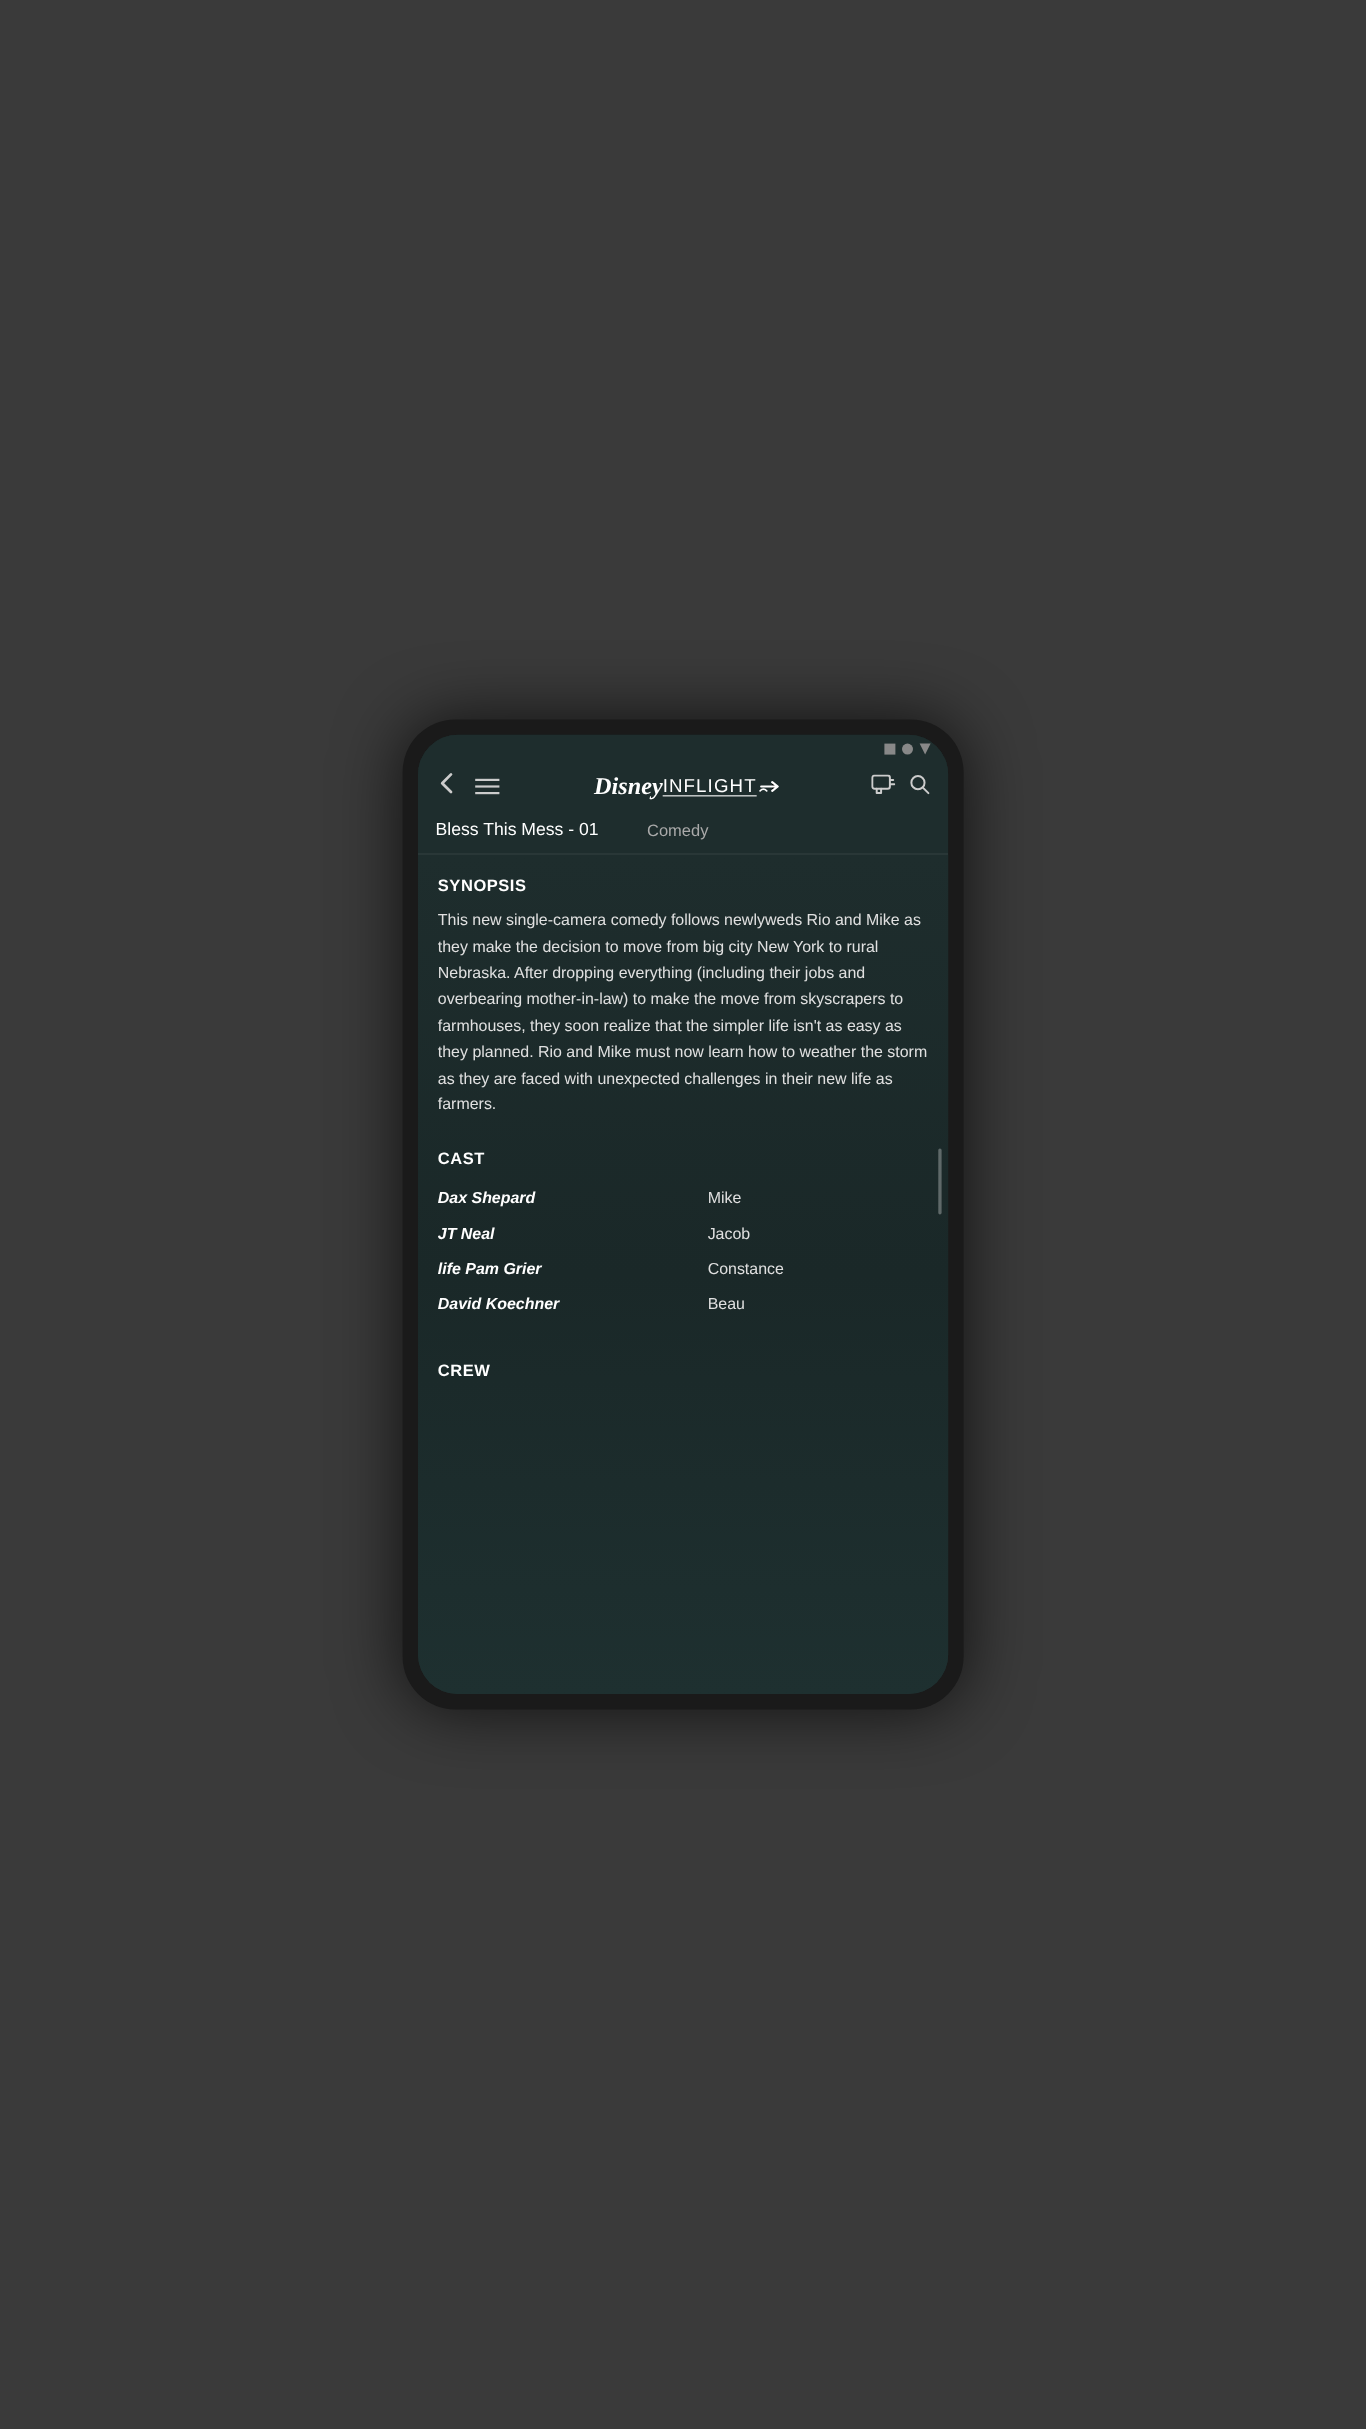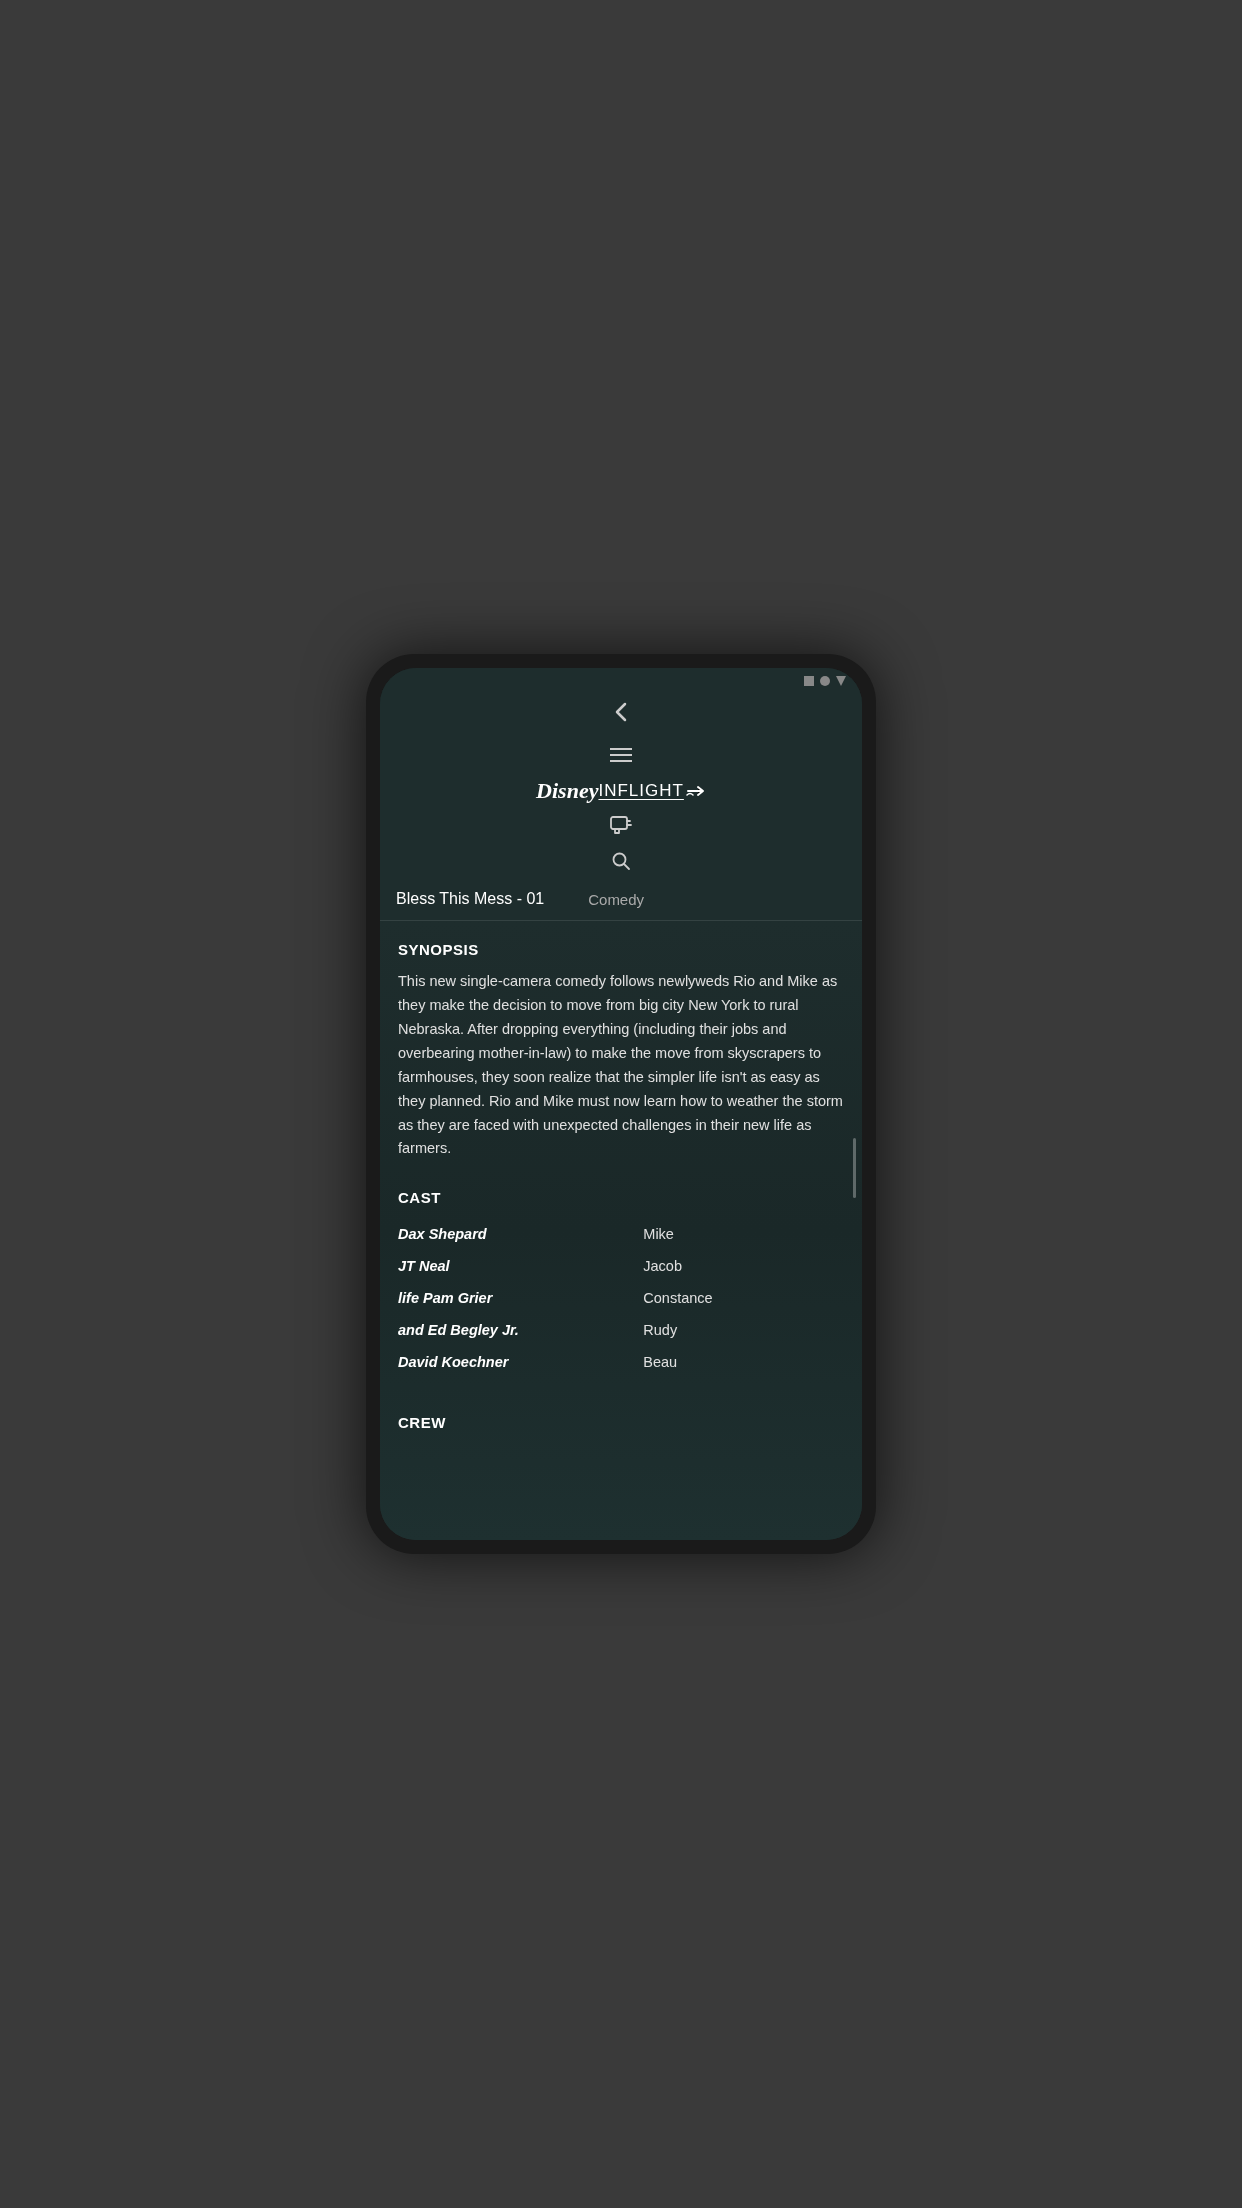--- a/index.html
+++ b/index.html
@@ -65,21 +65,20 @@
       border-top: 10px solid #888;
       display: inline-block;
     }
 
     .nav-bar {
       background: #1e2d2d;
       display: flex;
       align-items: center;
       padding: 8px 16px;
       gap: 12px;
-      flex-direction: column;
     }
 
     .nav-back {
       color: #ccc;
       font-size: 22px;
       cursor: pointer;
       padding: 4px;
     }
 
     .nav-menu {
@@ -280,24 +279,20 @@
         <div class="cast-row">
           <span class="cast-name">JT Neal</span>
           <span class="cast-role">Jacob</span>
         </div>
 
         <div class="cast-row">
           <span class="cast-name">life Pam Grier</span>
           <span class="cast-role">Constance</span>
         </div>
 
-        <div class="cast-row">
-          <span class="cast-name">and Ed Begley Jr.</span>
-          <span class="cast-role">Rudy</span>
-        </div>
 
         <div class="cast-row">
           <span class="cast-name">David Koechner</span>
           <span class="cast-role">Beau</span>
         </div>
       </div>
 
       <div class="crew-section">
         <div class="section-title">CREW</div>
       </div>

